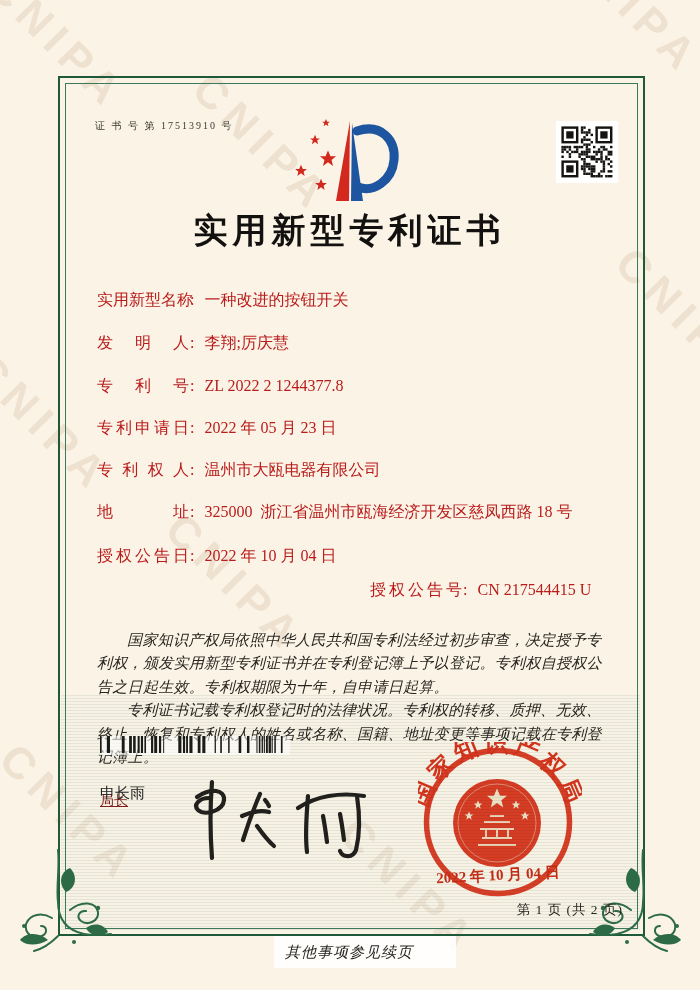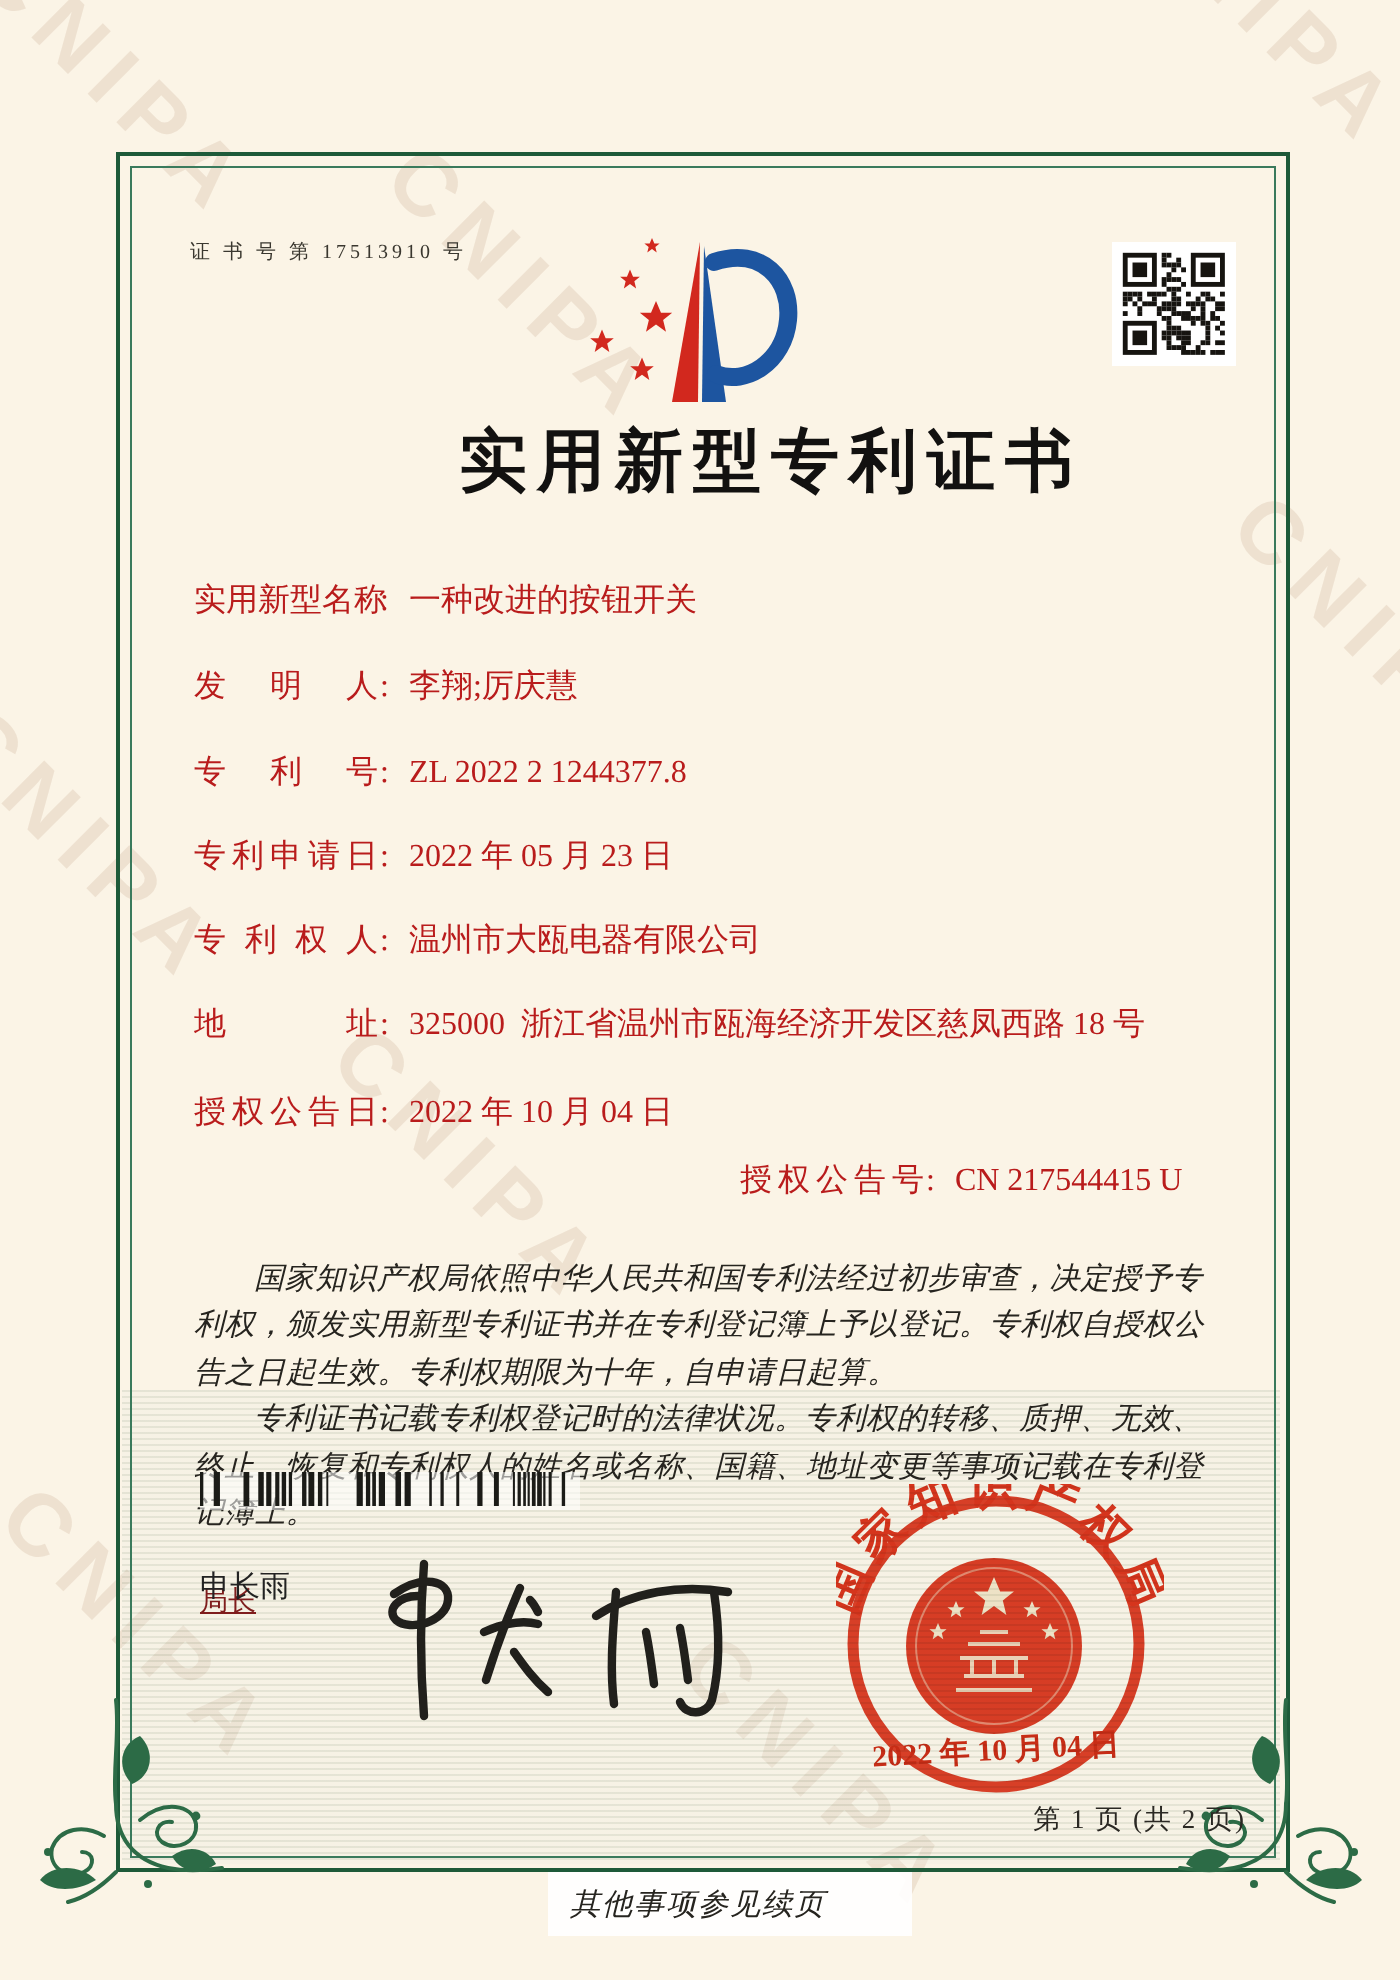--- a/index.html
+++ b/index.html
@@ -14,21 +14,21 @@
       border:2.5px solid #1e5a39;z-index:3;}
   .frame-inner{position:absolute;left:65px;top:83px;width:571px;height:844px;
       border:1px solid #3a7a5c;z-index:3;}
   .texture{position:absolute;left:61px;top:695px;width:579px;height:237px;z-index:2;
       background:repeating-linear-gradient(180deg, rgba(150,170,150,0.22) 0px, rgba(150,170,150,0.22) 1px,
                  rgba(233,236,226,0.25) 1px, rgba(233,236,226,0.25) 3px);}
   
   .cert-no{position:absolute;left:95px;top:119px;font-size:10px;letter-spacing:2px;
       color:#3a372f;z-index:5;}
   .title{position:absolute;left:58px;top:208px;width:583px;text-align:center;
-      font-size:34px;font-weight:bold;letter-spacing:5px;color:#121110;z-index:5;margin-left:36px;}
+      font-size:34px;font-weight:bold;letter-spacing:5px;color:#121110;z-index:5;}
   .frow{position:absolute;left:97px;white-space:nowrap;font-size:16px;z-index:5;color:#b91c1c;}
   .flabel{display:inline-block;width:92px;text-align:justify;text-align-last:justify;}
   .fcolon{display:inline-block;margin-left:1px;}
   .fvalue{margin-left:10px;white-space:pre;}
   .grant-pair2{position:absolute;left:273px;top:0;margin-top:34px;}
   .body-text{position:absolute;left:97px;top:581px;width:514px;z-index:5;
       font-size:15px;line-height:23.4px;font-style:italic;color:#26241f;letter-spacing:0.3px;margin-top:48px;}
   .body-text p{margin:0;text-indent:2em;}
   .sig-title{position:absolute;left:100px;top:792px;font-family:"Liberation Sans",sans-serif;
       font-size:14px;color:#7f1d1d;z-index:5;text-decoration:underline;}

